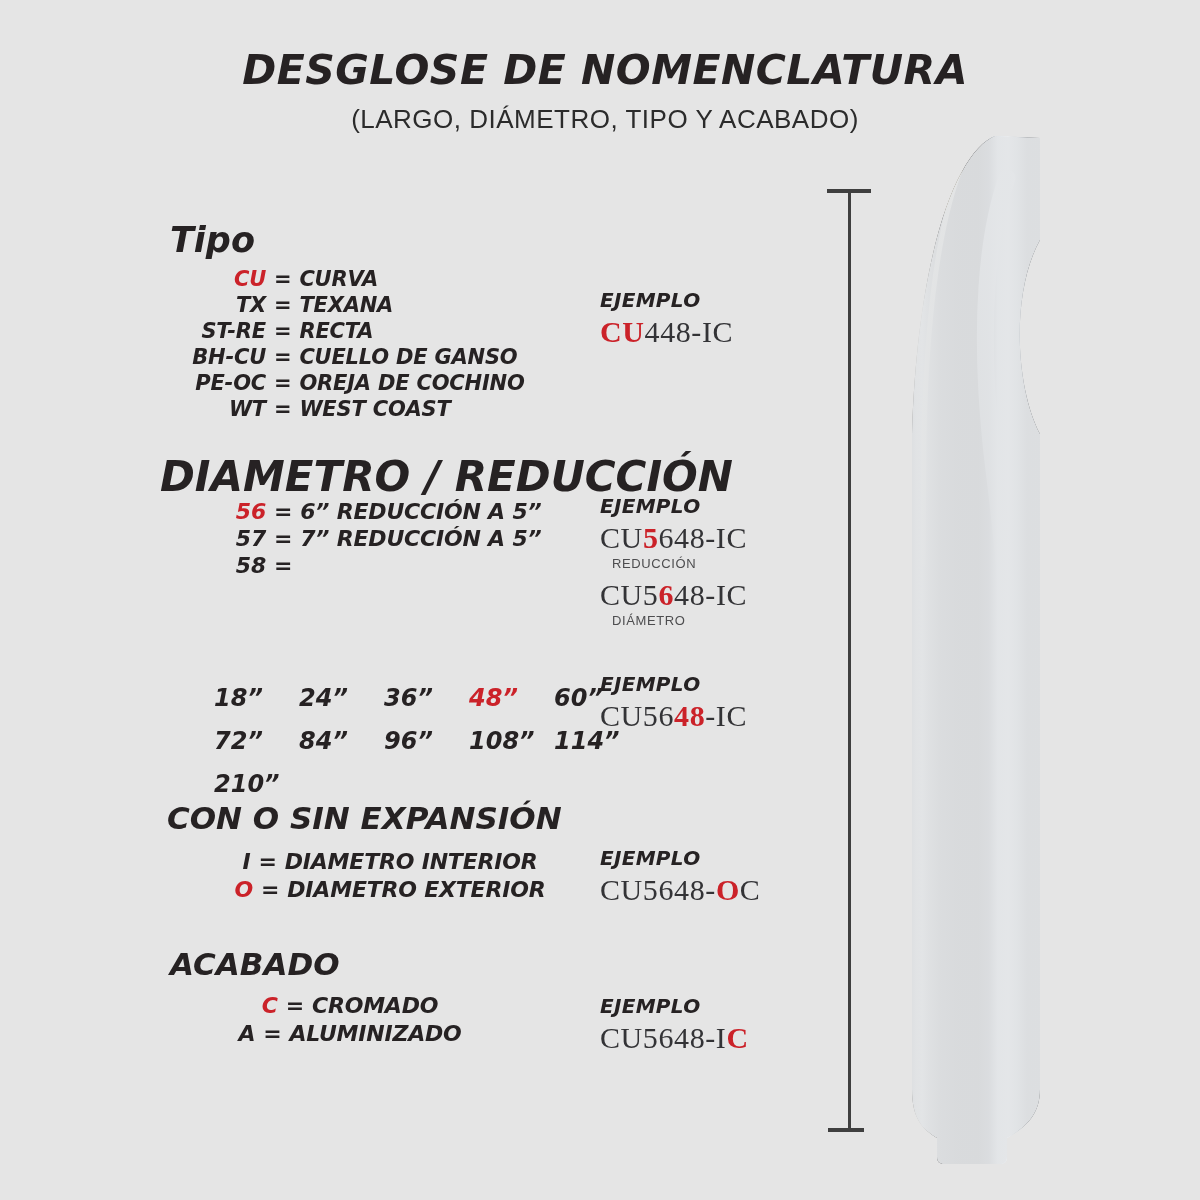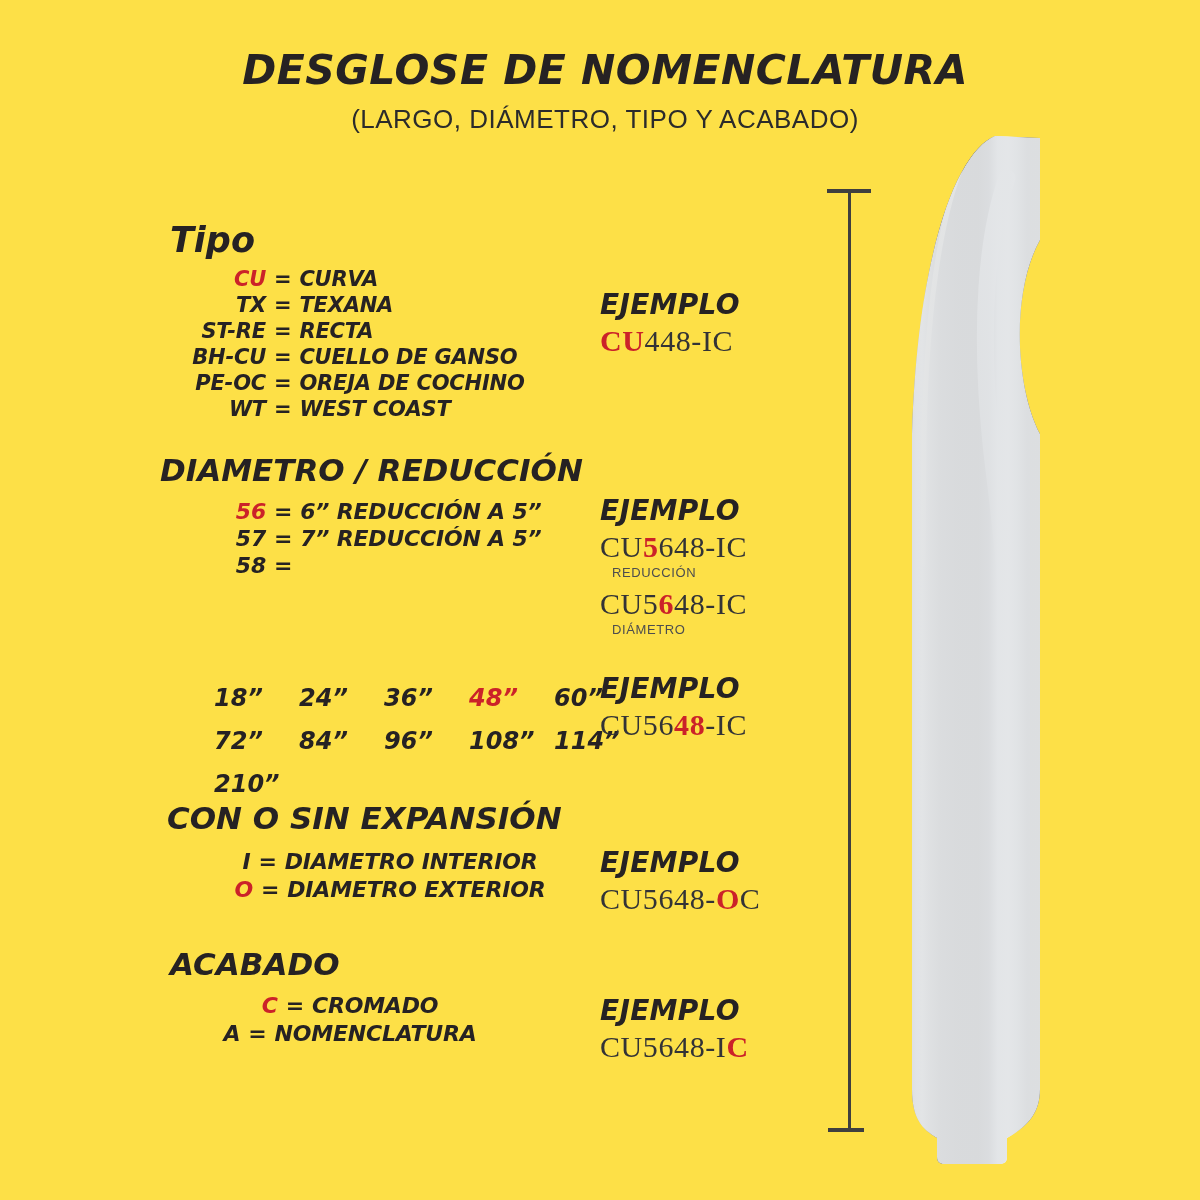--- a/index.html
+++ b/index.html
@@ -3,21 +3,21 @@
 <meta charset="utf-8">
 <style>
   * { margin: 0; padding: 0; box-sizing: border-box; }
   html, body { background: #ffffff; }
   body { font-family: "Liberation Sans", sans-serif; color: #262223; }
 
   .canvas {
     position: relative;
     width: 1200px;
     height: 1200px;
-    background: #fde047;
+    background: #e5e5e5;
     overflow: hidden;
   }
 
   
   .page-title {
     position: absolute; top: 46px; left: 0; width: 1210px;
     text-align: center;
     font-family: "DejaVu Sans", sans-serif;
     font-weight: bold; font-style: italic;
     font-size: 41px; letter-spacing: 0.5px;
@@ -31,21 +31,21 @@
   }
 
   
   .sec-h {
     position: absolute;
     font-family: "DejaVu Sans", sans-serif;
     font-weight: bold; font-style: italic;
     color: #262223; white-space: nowrap;
   }
   #tipo-h      { left: 170px; top: 220px; font-size: 35px; }
-  #diametro-h  { left: 160px; top: 452px; font-size: 31px; }
+  #diametro-h  { left: 160px; top: 452px; font-size: 42px; }
   #longitud-h  { left: 163px; top: 618px; font-size: 31px; }
   #expansion-h { left: 167px; top: 800px; font-size: 31px; }
   #acabado-h   { left: 170px; top: 946px; font-size: 31px; }
 
   
   .def-list { position: absolute; }
   #tipo-list      { left: 148px; top: 266px; font-size: 21px; }
   #diametro-list  { left: 148px; top: 498px; font-size: 22px; }
   #expansion-list { left: 160px; top: 848px; width: 460px; font-size: 22px; }
   #acabado-list   { left: 150px; top: 992px; width: 400px; font-size: 22px; }
@@ -77,21 +77,21 @@
   
   .ejemplo { position: absolute; left: 600px; }
   #ej-0 { top: 288px; }
   #ej-1 { top: 494px; }
   #ej-2 { top: 672px; }
   #ej-3 { top: 846px; }
   #ej-4 { top: 994px; }
   .ejemplo .ej-label {
     font-family: "DejaVu Sans", sans-serif;
     font-weight: bold; font-style: italic;
-    font-size: 28px; letter-spacing: 0.3px; color: #262223;
+    font-size: 20px; letter-spacing: 0.3px; color: #262223;
     margin-bottom: 4px;
   }
   .ejemplo .ej-code {
     font-family: Liberation Serif, serif;
     font-size: 30px; letter-spacing: 0.6px; color: #333336;
     line-height: 32px; white-space: nowrap;
   }
   .ejemplo .ej-code .red { font-weight: bold; }
   .ejemplo .ej-caption {
     font-family: "Liberation Sans", sans-serif;
@@ -202,21 +202,21 @@
   <h2 class="sec-h" id="acabado-h">ACABADO</h2>
   <div class="def-list" id="acabado-list">
       <div class="def-row">
         <span class="code red">C</span>
         <span class="eq">=</span>
         <span class="desc">CROMADO</span>
       </div>
       <div class="def-row">
         <span class="code">A</span>
         <span class="eq">=</span>
-        <span class="desc">NOMENCLATURA</span>
+        <span class="desc">ALUMINIZADO</span>
       </div>
     </div>
 
   <div id="ejemplos">
       <div class="ejemplo" id="ej-0">
         <div class="ej-label">EJEMPLO</div>
         <div class="ej-code"><span class="red">CU</span><span>448-IC</span></div>
       </div>
       <div class="ejemplo" id="ej-1">
         <div class="ej-label">EJEMPLO</div>

